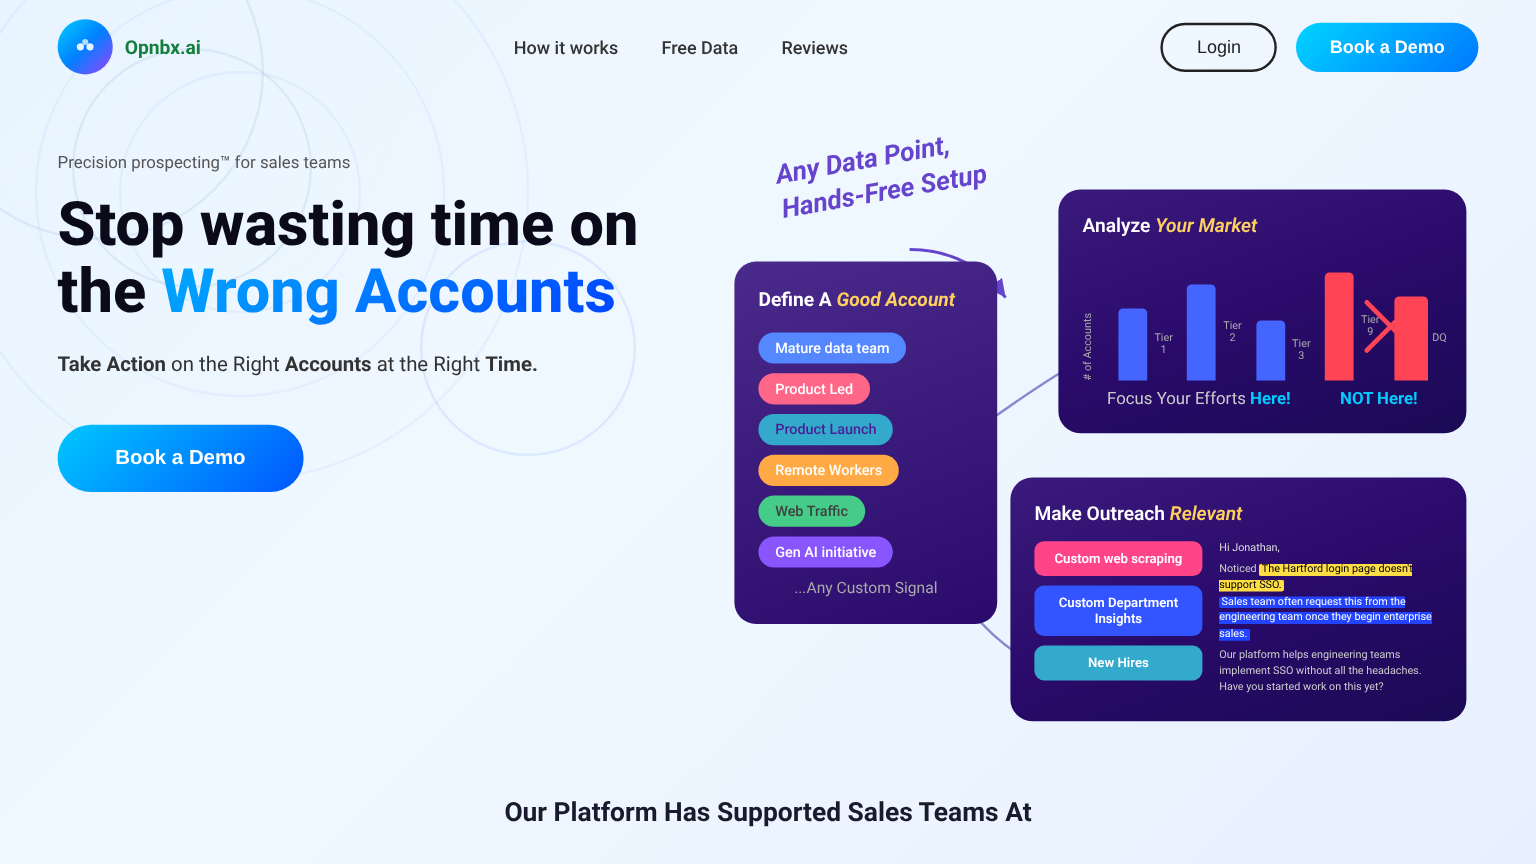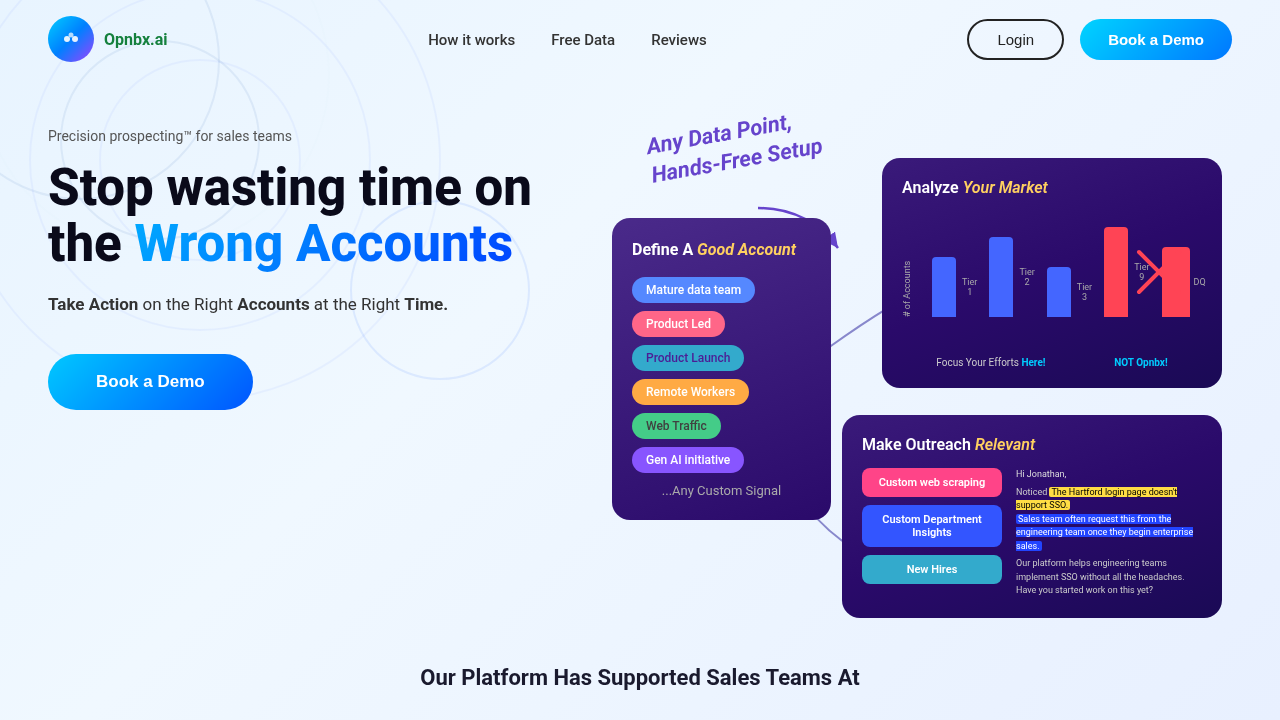--- a/index.html
+++ b/index.html
@@ -265,31 +265,30 @@
       height: 100%;
       display: flex;
       align-items: center;
     }
     .chart-footer {
       display: flex;
       justify-content: space-around;
       margin-top: 8px;
     }
     .chart-footer-item {
-      font-size: 10px;
+      font-size: 14px;
       color: #ccc;
       text-align: left;
-      margin-top: 32px;
     }
     .chart-footer-item strong { color: #00ccff; }
 
     
     .card-outreach {
       position: absolute;
-      top: 317px;
+      top: 300px;
       right: 10px;
       width: 380px;
       background: linear-gradient(160deg, #3a1a7a, #2a0a6a, #1a0a55);
       border-radius: 18px;
       padding: 20px;
       color: white;
       z-index: 5;
     }
     .card-outreach h3 {
       font-size: 16px;
@@ -471,21 +470,21 @@
           </div>
 
           <svg style="position:absolute;right:18px;bottom:20px;width:50px;height:50px;">
             <line x1="5" y1="5" x2="45" y2="45" stroke="#ff4455" stroke-width="4" stroke-linecap="round"></line>
             <line x1="45" y1="5" x2="5" y2="45" stroke="#ff4455" stroke-width="4" stroke-linecap="round"></line>
           </svg>
         </div>
       </div>
       <div class="chart-footer">
         <span class="chart-footer-item">Focus Your Efforts <strong>Here!</strong></span>
-        <span class="chart-footer-item"><strong>NOT Opnbx!</strong></span>
+        <span class="chart-footer-item"><strong>NOT Here!</strong></span>
       </div>
     </div>
 
     <svg class="curved-arrow-svg" style="top:400px;left:210px;width:120px;height:80px;">
       <defs>
         <marker id="ah3" markerWidth="8" markerHeight="8" refX="6" refY="3" orient="auto">
           <path d="M 0 0 L 6 3 L 0 6 Z" fill="#8888cc"></path>
         </marker>
       </defs>
       <path d="M 10 10 Q 50 60 110 70" fill="none" stroke="#8888cc" stroke-width="2" marker-end="url(#ah3)"></path>

